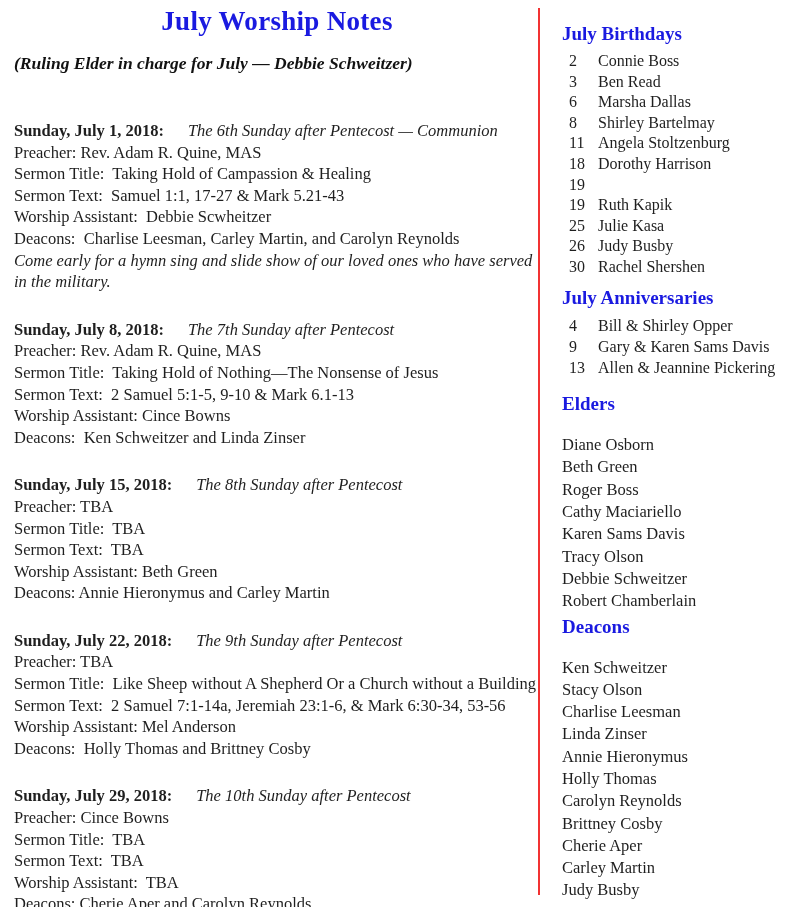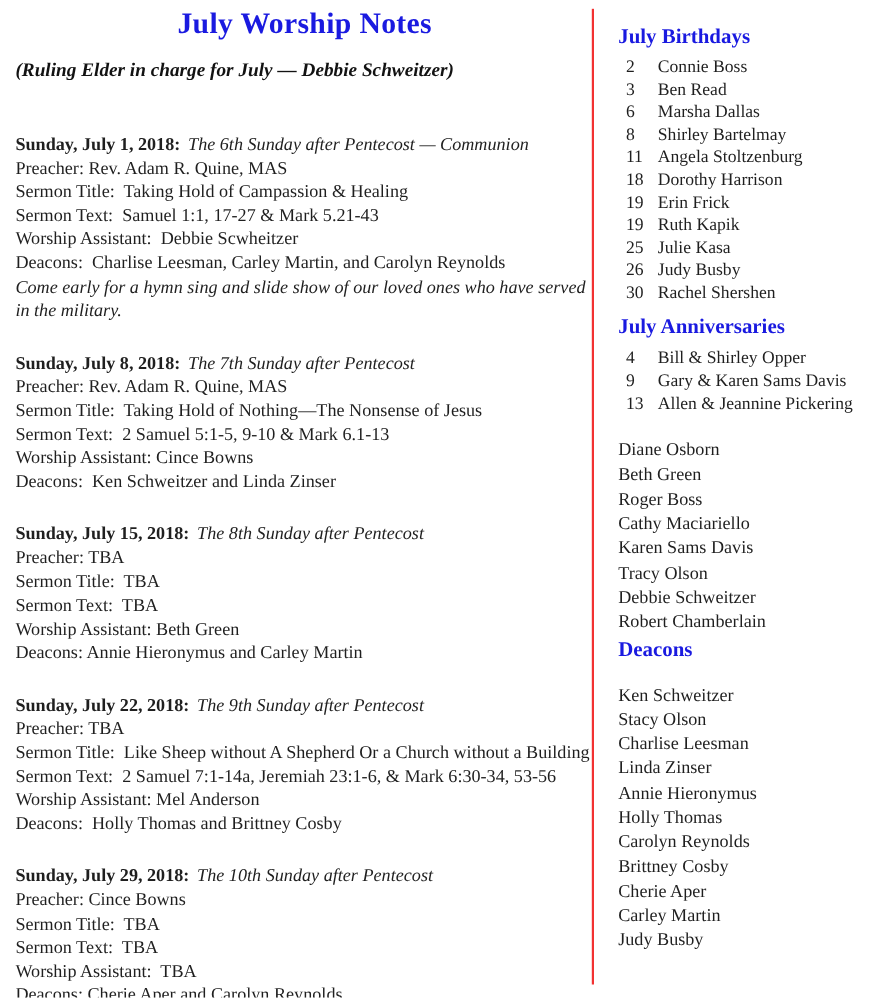--- a/index.html
+++ b/index.html
@@ -37,21 +37,21 @@
     color:#121212;
   }
   .services{margin-top:46px;}
   .service{
     font-size:16.5px;
     line-height:21.6px;
     margin-bottom:26px;
     white-space:pre-wrap;
   }
   .svc-date{font-weight:bold;}
-  .svc-occasion{font-style:italic;margin-left:7px;}
+  .svc-occasion{font-style:italic;margin-left:24px;}
   .svc-note{font-style:italic;}
   
   .divider{
     position:absolute;
     left:538px;top:8px;
     width:2px;height:887px;
     background:var(--red);
   }
   
   .right-col{position:absolute;left:562px;top:0;width:238px;}
@@ -126,21 +126,20 @@
           <span class="name">Angela Stoltzenburg</span>
         </div>
 
   <div class="dayrow">
           <span class="day">18</span>
           <span class="name">Dorothy Harrison</span>
         </div>
 
   <div class="dayrow">
           <span class="day">19</span>
-          <span class="name">Erin Frick</span>
         </div>
 
   <div class="dayrow">
           <span class="day">19</span>
           <span class="name">Ruth Kapik</span>
         </div>
 
   <div class="dayrow">
           <span class="day">25</span>
           <span class="name">Julie Kasa</span>
@@ -168,20 +167,21 @@
           <span class="day">9</span>
           <span class="name">Gary &amp; Karen Sams Davis</span>
         </div>
 
   <div class="dayrow">
           <span class="day">13</span>
           <span class="name">Allen &amp; Jeannine Pickering</span>
         </div>
 </div>
 
+    <h2 class="sec elders">Elders</h2>
     <div class="namelist">
         <div class="namerow">Diane Osborn</div>
         <div class="namerow">Beth Green</div>
         <div class="namerow">Roger Boss</div>
         <div class="namerow">Cathy Maciariello</div>
         <div class="namerow">Karen Sams Davis</div>
         <div class="namerow">Tracy Olson</div>
         <div class="namerow">Debbie Schweitzer</div>
         <div class="namerow">Robert Chamberlain</div>
       </div>

